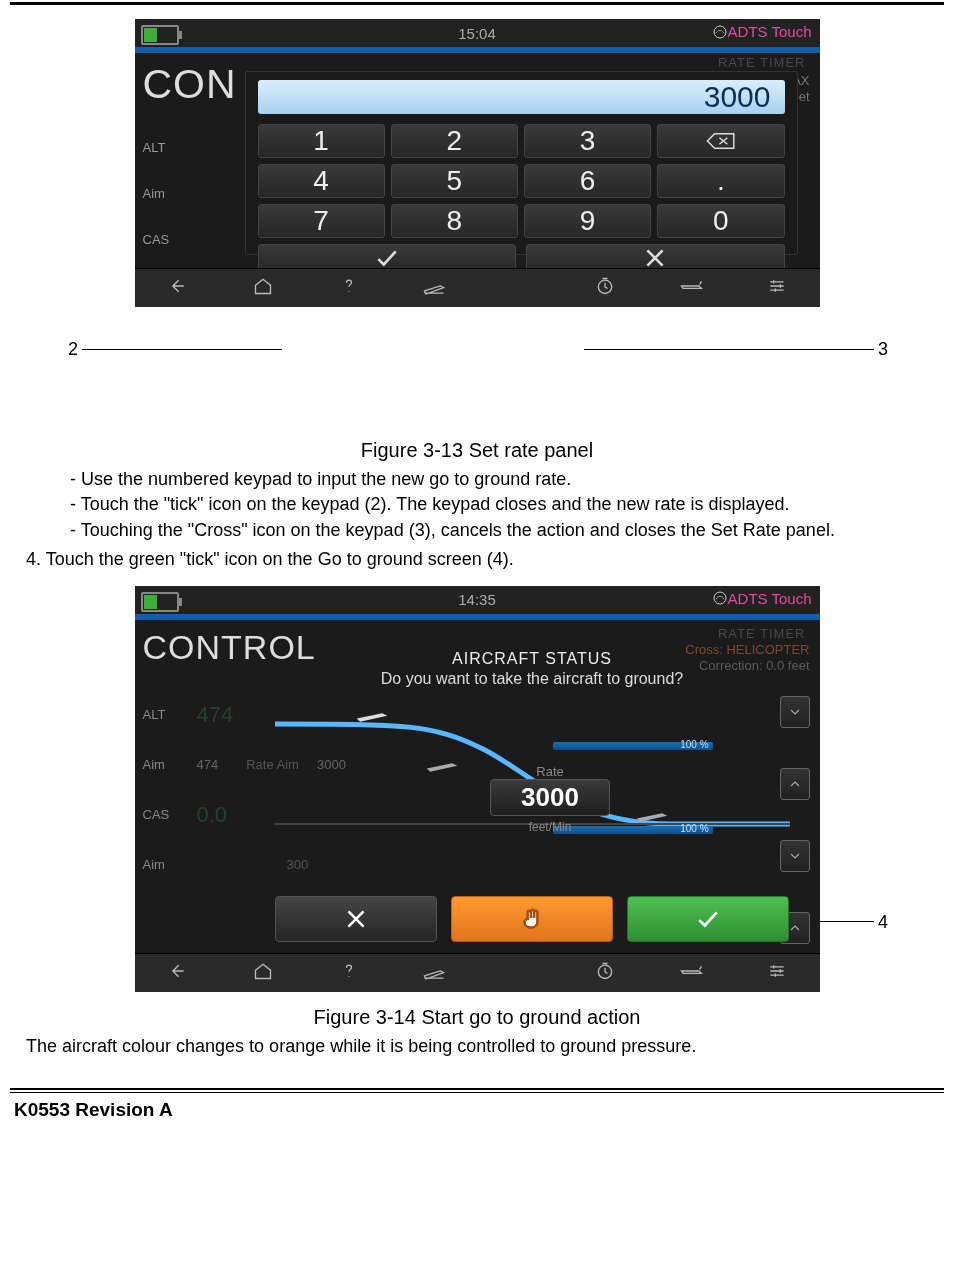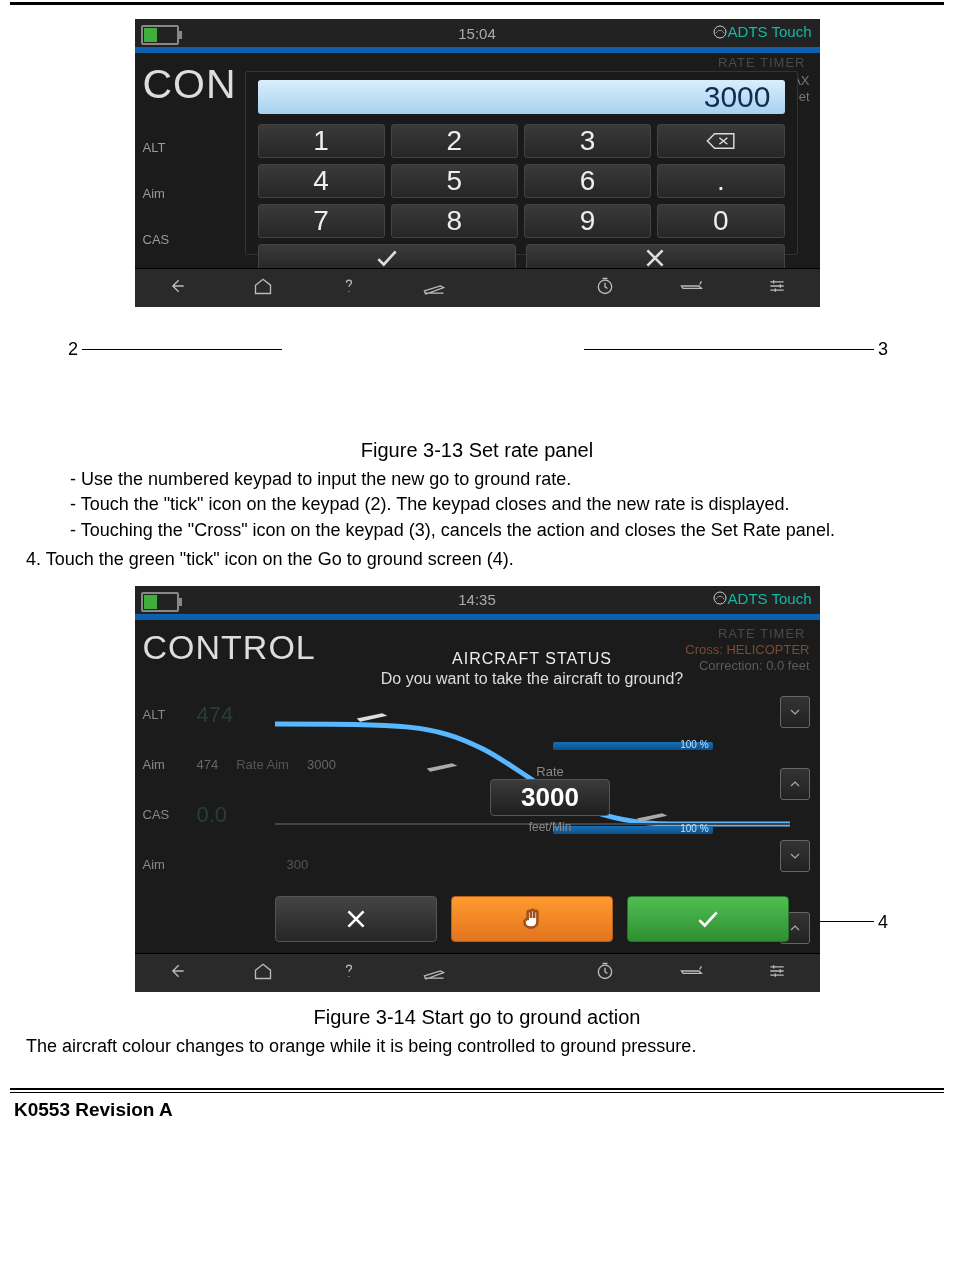--- a/index.html
+++ b/index.html
@@ -51,21 +51,21 @@
     position:absolute; left:6px; top:6px; width:34px; height:16px;
     border:2px solid #888; border-radius:2px;
   }
   .shot .statusbar .battery::after{
     content:""; position:absolute; right:-5px; top:4px; width:3px; height:8px; background:#888;
   }
   .shot .statusbar .battery .fill{
     position:absolute; left:1px; top:1px; bottom:1px; width:40%; background:#3fae3a;
   }
   .shot .statusbar .brand {
-    position:absolute; right:8px; top:4px; color:#14b8a6; font-size:15px;
+    position:absolute; right:8px; top:4px; color:#ec4899; font-size:15px;
     display:flex; align-items:center; 
   }
   .shot .statusbar .brand svg { width:16px; height:16px; }
   .shot .bluebar { height:6px; background:#0e5fae; }
   .shot .content { position:absolute; left:0; right:0; top:34px; bottom:38px; }
   .shot .navbar {
     position:absolute; left:0; right:0; bottom:0; height:38px;
     background:#2a2a2a; display:flex; justify-content:space-around; align-items:center;
     border-top:1px solid #000;
   }
@@ -313,21 +313,21 @@
       </div>
 
       <div class="gt-side">
         <div class="row">
             <span class="label">ALT</span>
             <span class="faded">474</span>
           </div>
         <div class="row">
             <span class="label">Aim</span>
             <span style="color:#666">474</span>
-            <span style="color:#555;">Rate Aim</span>
+            <span style="color:#555;margin-left:10px;">Rate Aim</span>
             <span style="color:#666">3000</span>
           </div>
         <div class="row">
             <span class="label">CAS</span>
             <span class="faded" style="color:#2e5a3e">0.0</span>
           </div>
         <div class="row">
             <span class="label">Aim</span>
             <span style="color:#555;margin-left:90px;">300</span>
           </div>

